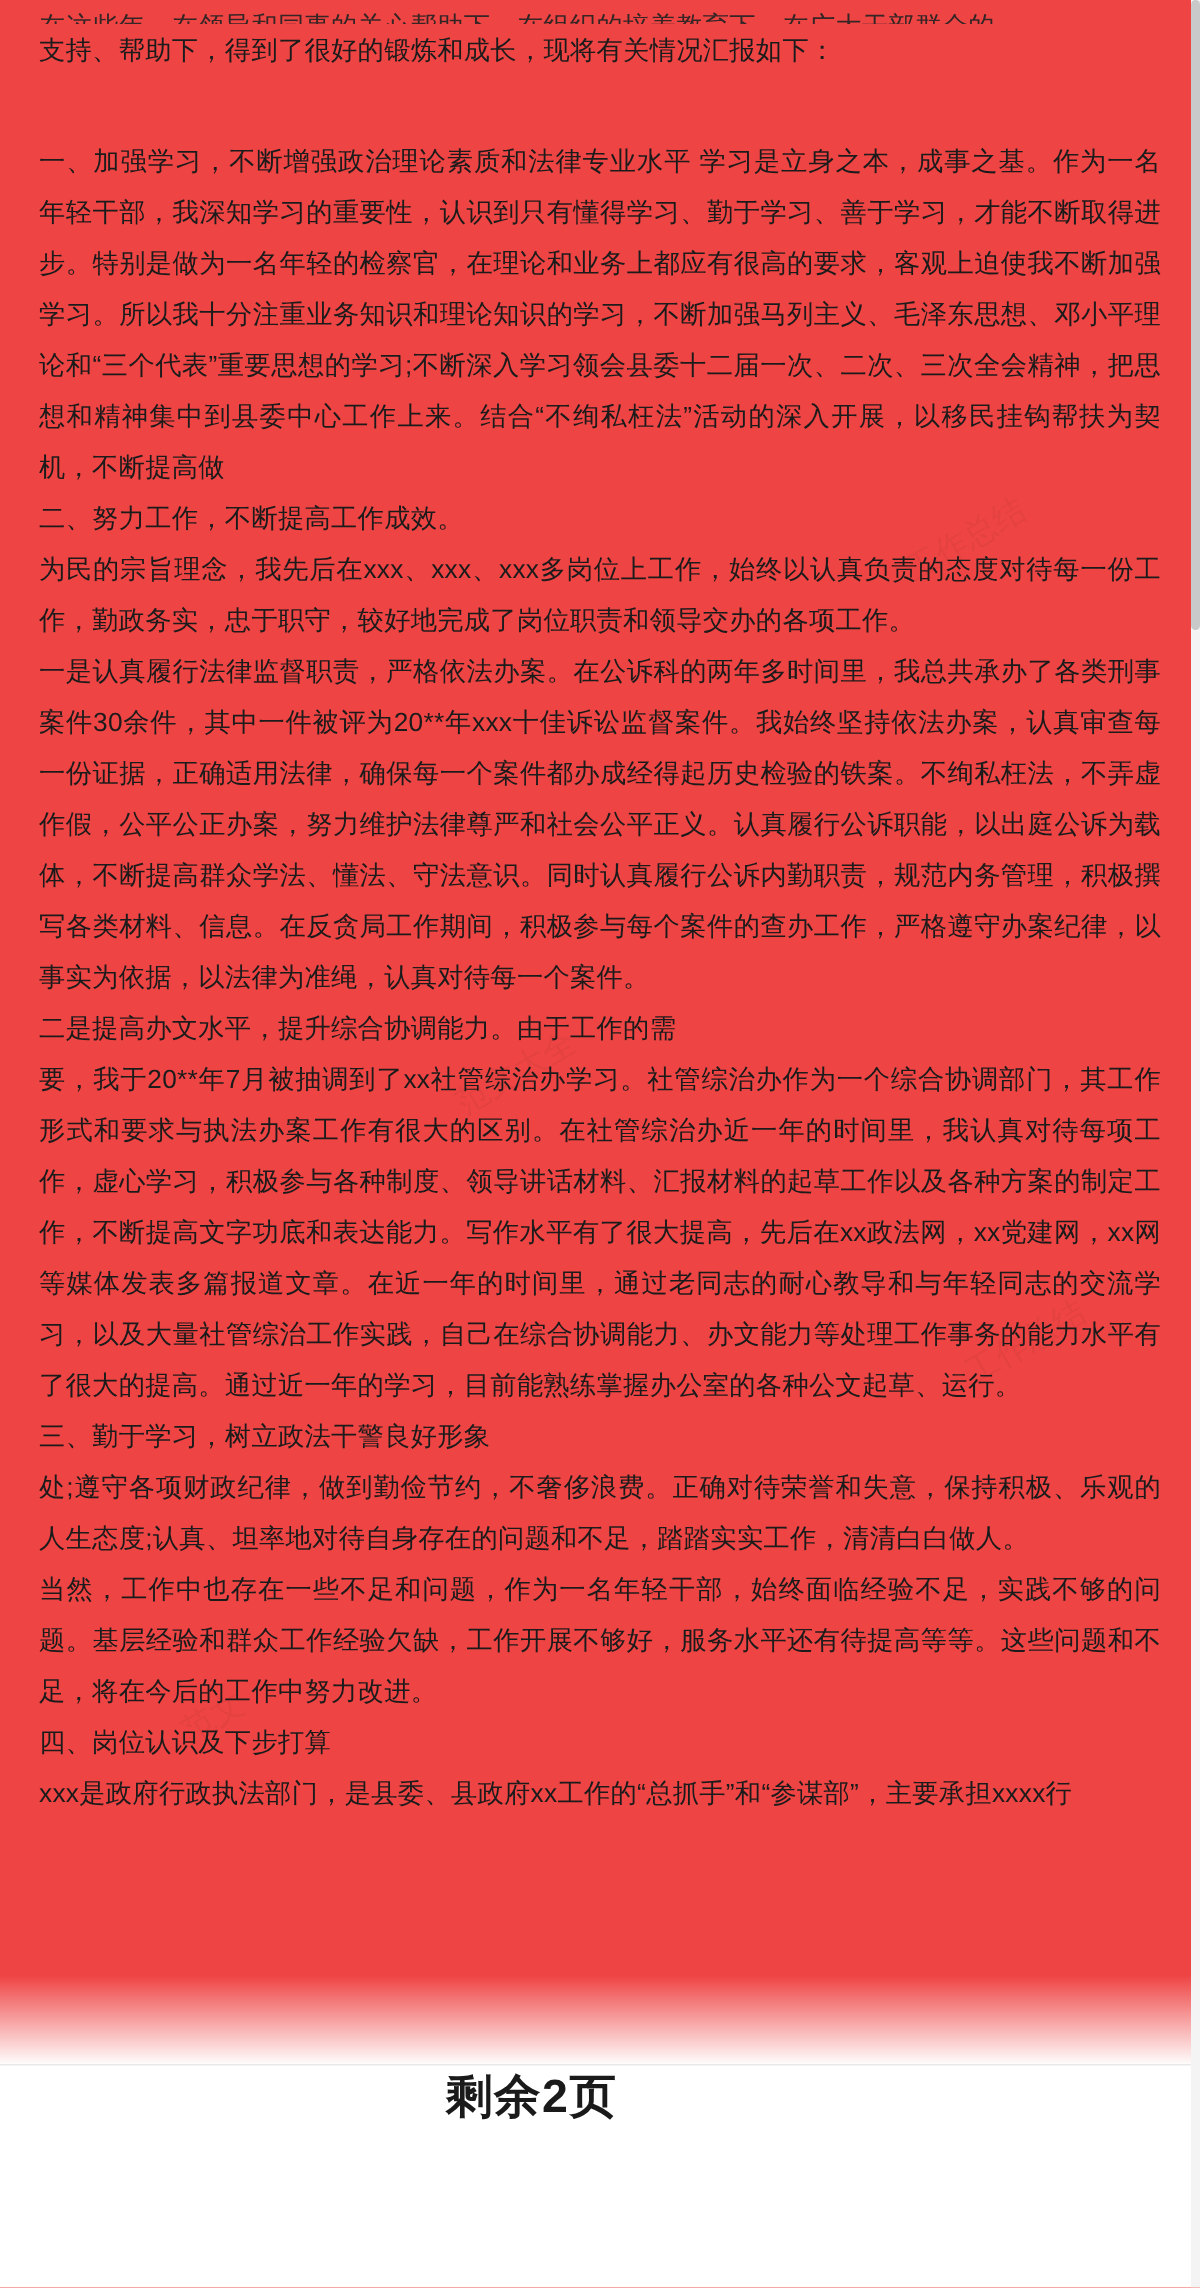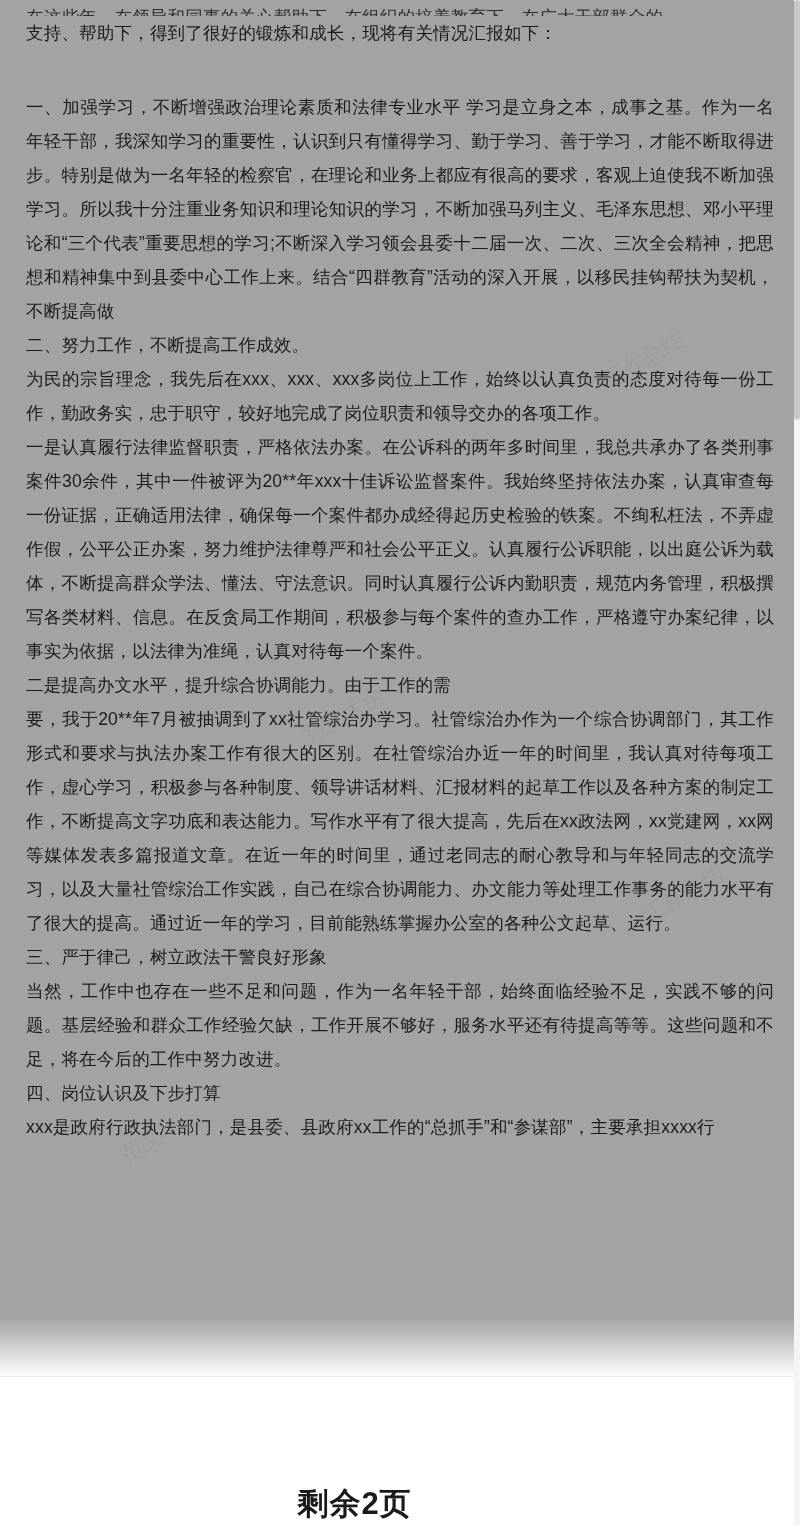--- a/index.html
+++ b/index.html
@@ -11,21 +11,21 @@
     height: 1525px;
     background: #ffffff;
     font-family: "Liberation Sans", "DejaVu Sans", sans-serif;
     overflow: hidden;
     position: relative;
   }
   .page {
     position: relative;
     width: 800px;
     height: 1525px;
-    background: #a3a3a3;
+    background: #ef4444;
     box-sizing: border-box;
   }
   .doc-body {
     position: absolute;
     top: 0;
     left: 0;
     width: 800px;
     padding: 0 26px;
     box-sizing: border-box;
   }
@@ -77,21 +77,21 @@
     background: #ffffff;
     border-top: 1px solid #e8e8e8;
   }
   .footer-inner {
     position: absolute;
     left: 0;
     top: 0;
     width: 709px;
     height: 148px;
     display: flex;
-    align-items: flex-end;
+    align-items: flex-start;
     justify-content: center;
     gap: 30px;
   }
   .footer-remaining {
     font-size: 31px;
     font-weight: bold;
     color: #1a1a1a;
     font-family: "Liberation Sans", "DejaVu Sans", sans-serif;
     letter-spacing: 1px;
   }
@@ -132,27 +132,28 @@
 </style>
 </head>
 <body>
 
 <div class="page">
 
   <div class="doc-body">
     <div class="clipped-line">在这些年，在领导和同事的关心帮助下，在组织的培养教育下，在广大干部群众的</div>
     <p class="para indent-none">支持、帮助下，得到了很好的锻炼和成长，现将有关情况汇报如下：</p>
     <div class="gap-lg"></div>
-    <p class="para indent-none">一、加强学习，不断增强政治理论素质和法律专业水平 学习是立身之本，成事之基。作为一名年轻干部，我深知学习的重要性，认识到只有懂得学习、勤于学习、善于学习，才能不断取得进步。特别是做为一名年轻的检察官，在理论和业务上都应有很高的要求，客观上迫使我不断加强学习。所以我十分注重业务知识和理论知识的学习，不断加强马列主义、毛泽东思想、邓小平理论和“三个代表”重要思想的学习;不断深入学习领会县委十二届一次、二次、三次全会精神，把思想和精神集中到县委中心工作上来。结合“四群教育”活动的深入开展，以移民挂钩帮扶为契机，不断提高做</p>
+    <p class="para indent-none">一、加强学习，不断增强政治理论素质和法律专业水平 学习是立身之本，成事之基。作为一名年轻干部，我深知学习的重要性，认识到只有懂得学习、勤于学习、善于学习，才能不断取得进步。特别是做为一名年轻的检察官，在理论和业务上都应有很高的要求，客观上迫使我不断加强学习。所以我十分注重业务知识和理论知识的学习，不断加强马列主义、毛泽东思想、邓小平理论和“三个代表”重要思想的学习;不断深入学习领会县委十二届一次、二次、三次全会精神，把思想和精神集中到县委中心工作上来。结合“不绚私枉法”活动的深入开展，以移民挂钩帮扶为契机，不断提高做</p>
     <p class="para indent-none">二、努力工作，不断提高工作成效。</p>
     <p class="para indent-none">为民的宗旨理念，我先后在xxx、xxx、xxx多岗位上工作，始终以认真负责的态度对待每一份工作，勤政务实，忠于职守，较好地完成了岗位职责和领导交办的各项工作。</p>
     <p class="para indent-none">一是认真履行法律监督职责，严格依法办案。在公诉科的两年多时间里，我总共承办了各类刑事案件30余件，其中一件被评为20**年xxx十佳诉讼监督案件。我始终坚持依法办案，认真审查每一份证据，正确适用法律，确保每一个案件都办成经得起历史检验的铁案。不绚私枉法，不弄虚作假，公平公正办案，努力维护法律尊严和社会公平正义。认真履行公诉职能，以出庭公诉为载体，不断提高群众学法、懂法、守法意识。同时认真履行公诉内勤职责，规范内务管理，积极撰写各类材料、信息。在反贪局工作期间，积极参与每个案件的查办工作，严格遵守办案纪律，以事实为依据，以法律为准绳，认真对待每一个案件。</p>
     <p class="para indent-none">二是提高办文水平，提升综合协调能力。由于工作的需</p>
     <p class="para indent-none">要，我于20**年7月被抽调到了xx社管综治办学习。社管综治办作为一个综合协调部门，其工作形式和要求与执法办案工作有很大的区别。在社管综治办近一年的时间里，我认真对待每项工作，虚心学习，积极参与各种制度、领导讲话材料、汇报材料的起草工作以及各种方案的制定工作，不断提高文字功底和表达能力。写作水平有了很大提高，先后在xx政法网，xx党建网，xx网等媒体发表多篇报道文章。在近一年的时间里，通过老同志的耐心教导和与年轻同志的交流学习，以及大量社管综治工作实践，自己在综合协调能力、办文能力等处理工作事务的能力水平有了很大的提高。通过近一年的学习，目前能熟练掌握办公室的各种公文起草、运行。</p>
-    <p class="para indent-none">三、严于律己，树立政法干警良好形象</p>
+    <p class="para indent-none">三、勤于学习，树立政法干警良好形象</p>
+    <p class="para indent-none">处;遵守各项财政纪律，做到勤俭节约，不奢侈浪费。正确对待荣誉和失意，保持积极、乐观的人生态度;认真、坦率地对待自身存在的问题和不足，踏踏实实工作，清清白白做人。</p>
     <p class="para indent-none">当然，工作中也存在一些不足和问题，作为一名年轻干部，始终面临经验不足，实践不够的问题。基层经验和群众工作经验欠缺，工作开展不够好，服务水平还有待提高等等。这些问题和不足，将在今后的工作中努力改进。</p>
     <p class="para indent-none">四、岗位认识及下步打算</p>
     <p class="para indent-none">xxx是政府行政执法部门，是县委、县政府xx工作的“总抓手”和“参谋部”，主要承担xxxx行</p>
   </div>
 
   <div class="watermark wm1">工作总结</div>
   <div class="watermark wm2">范文大全</div>
   <div class="watermark wm3">工作总结</div>
   <div class="watermark wm4">范文</div>
 

